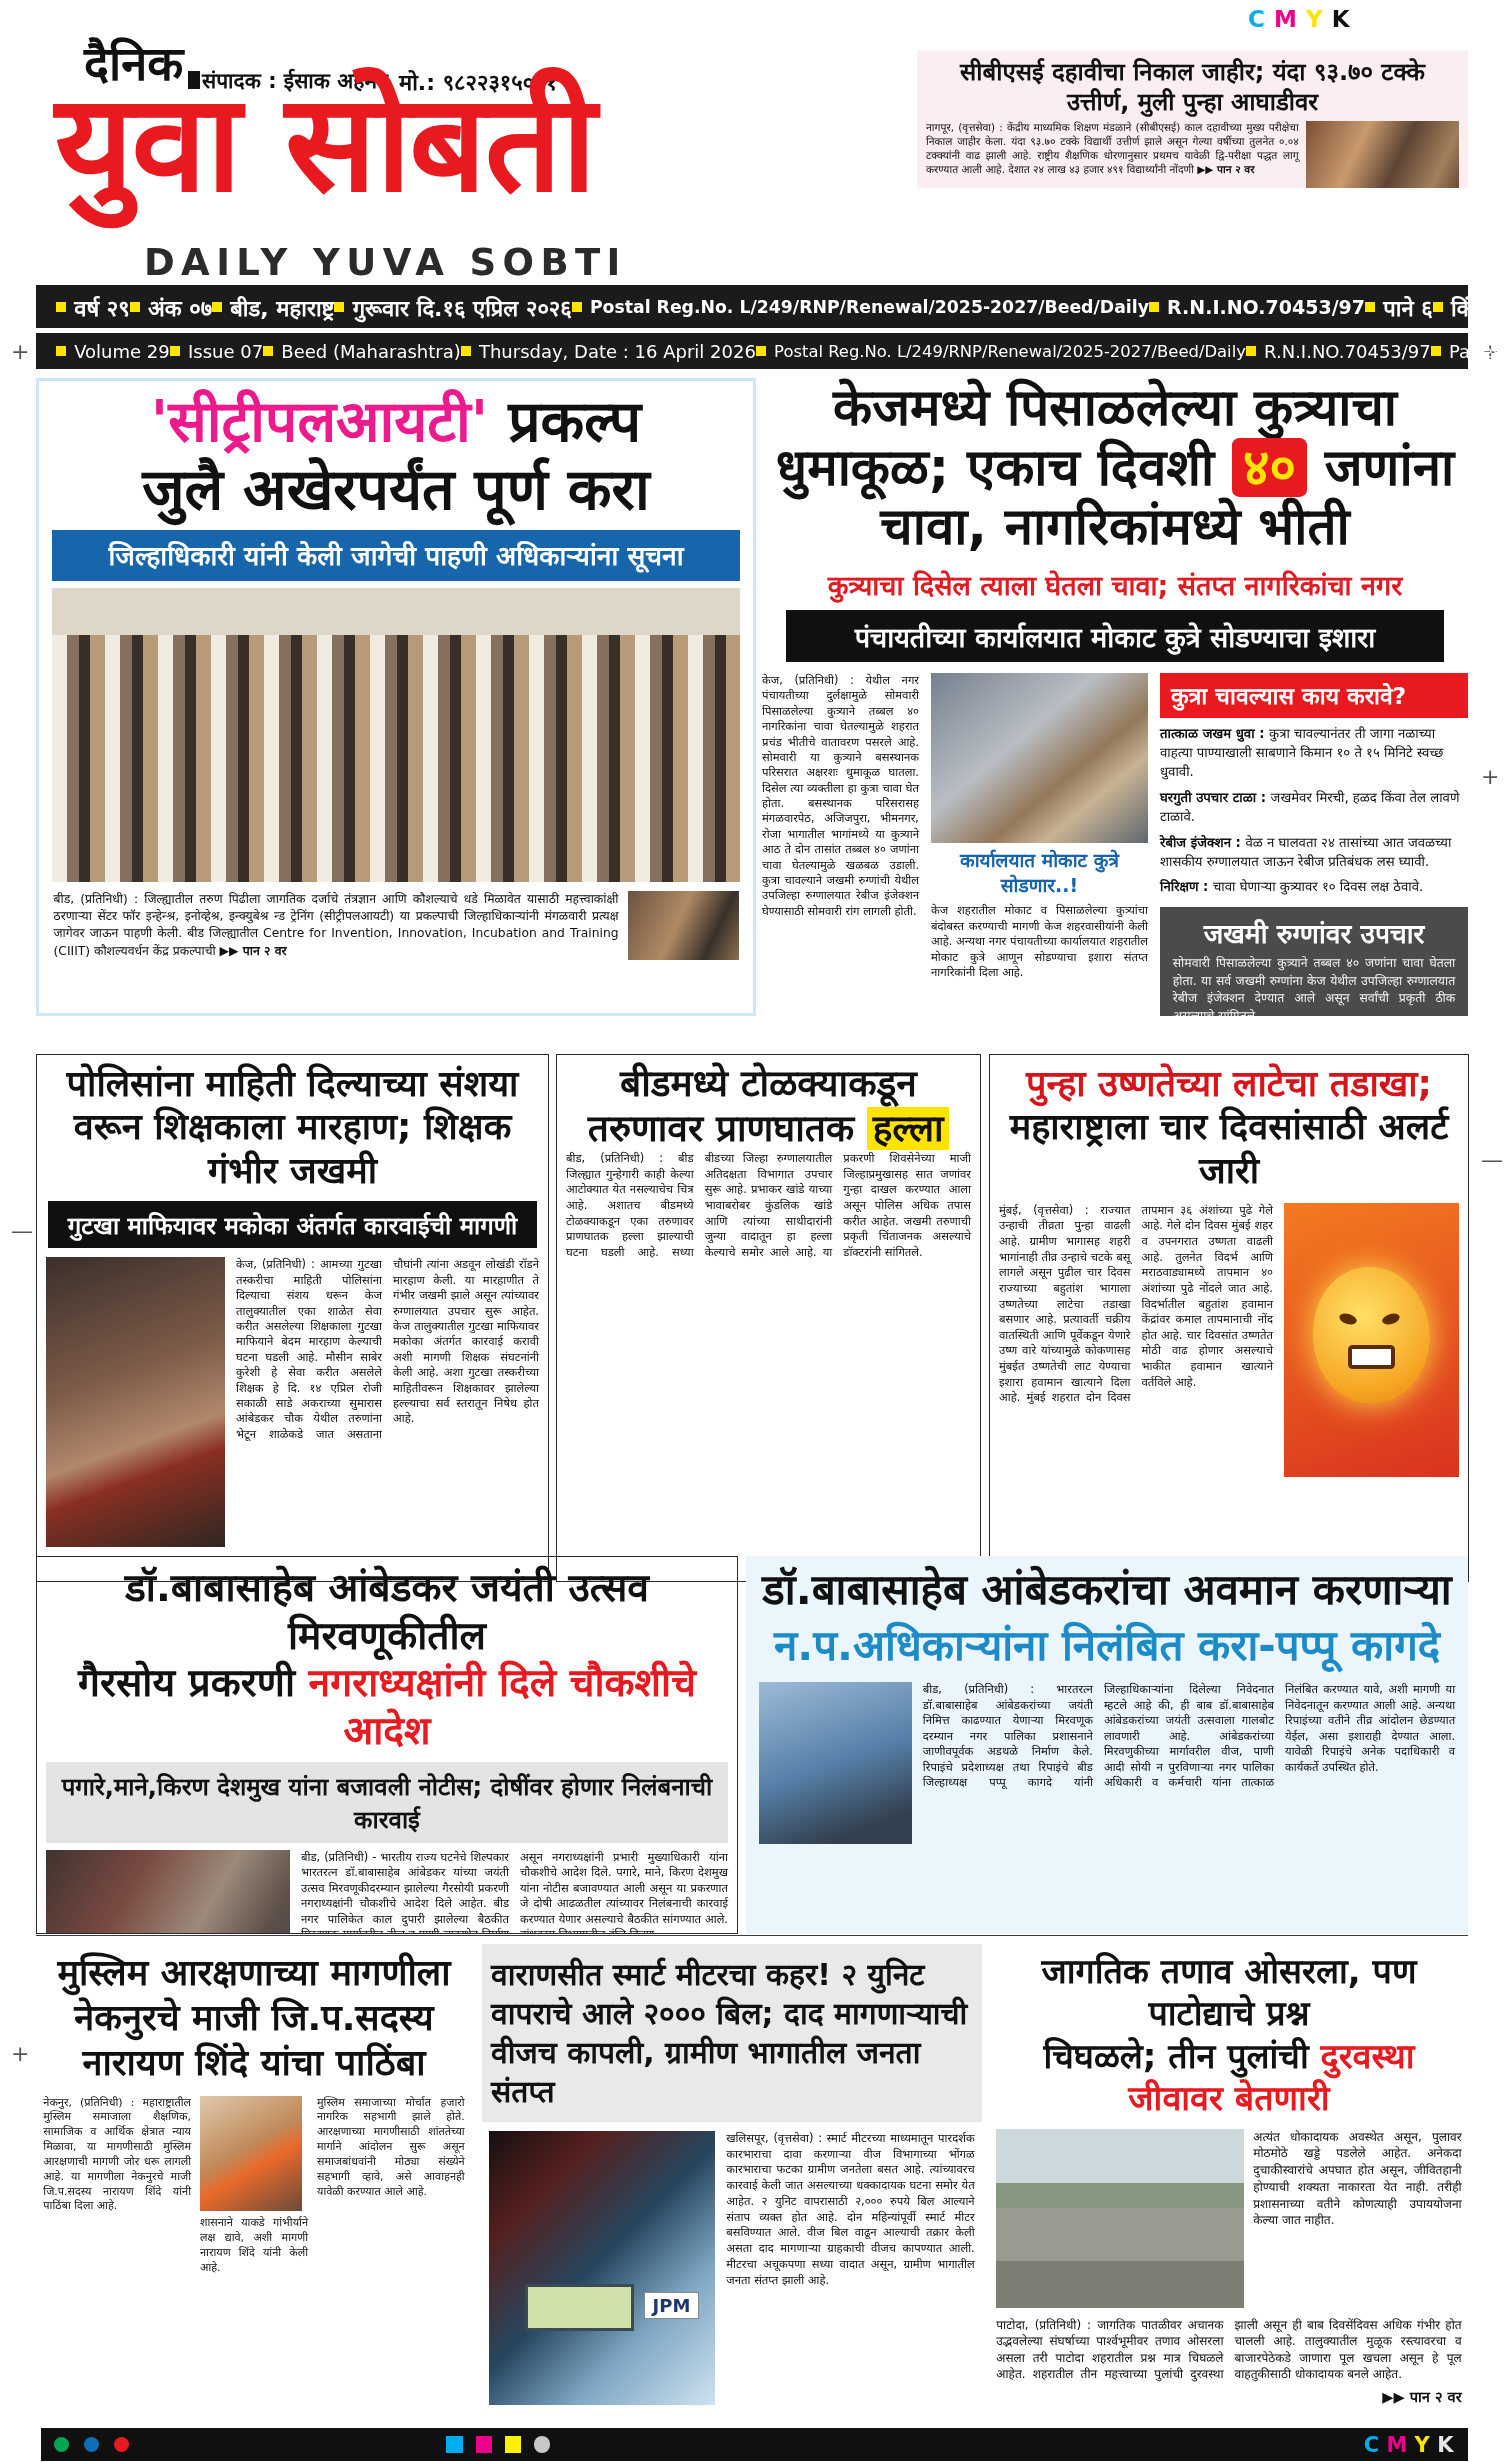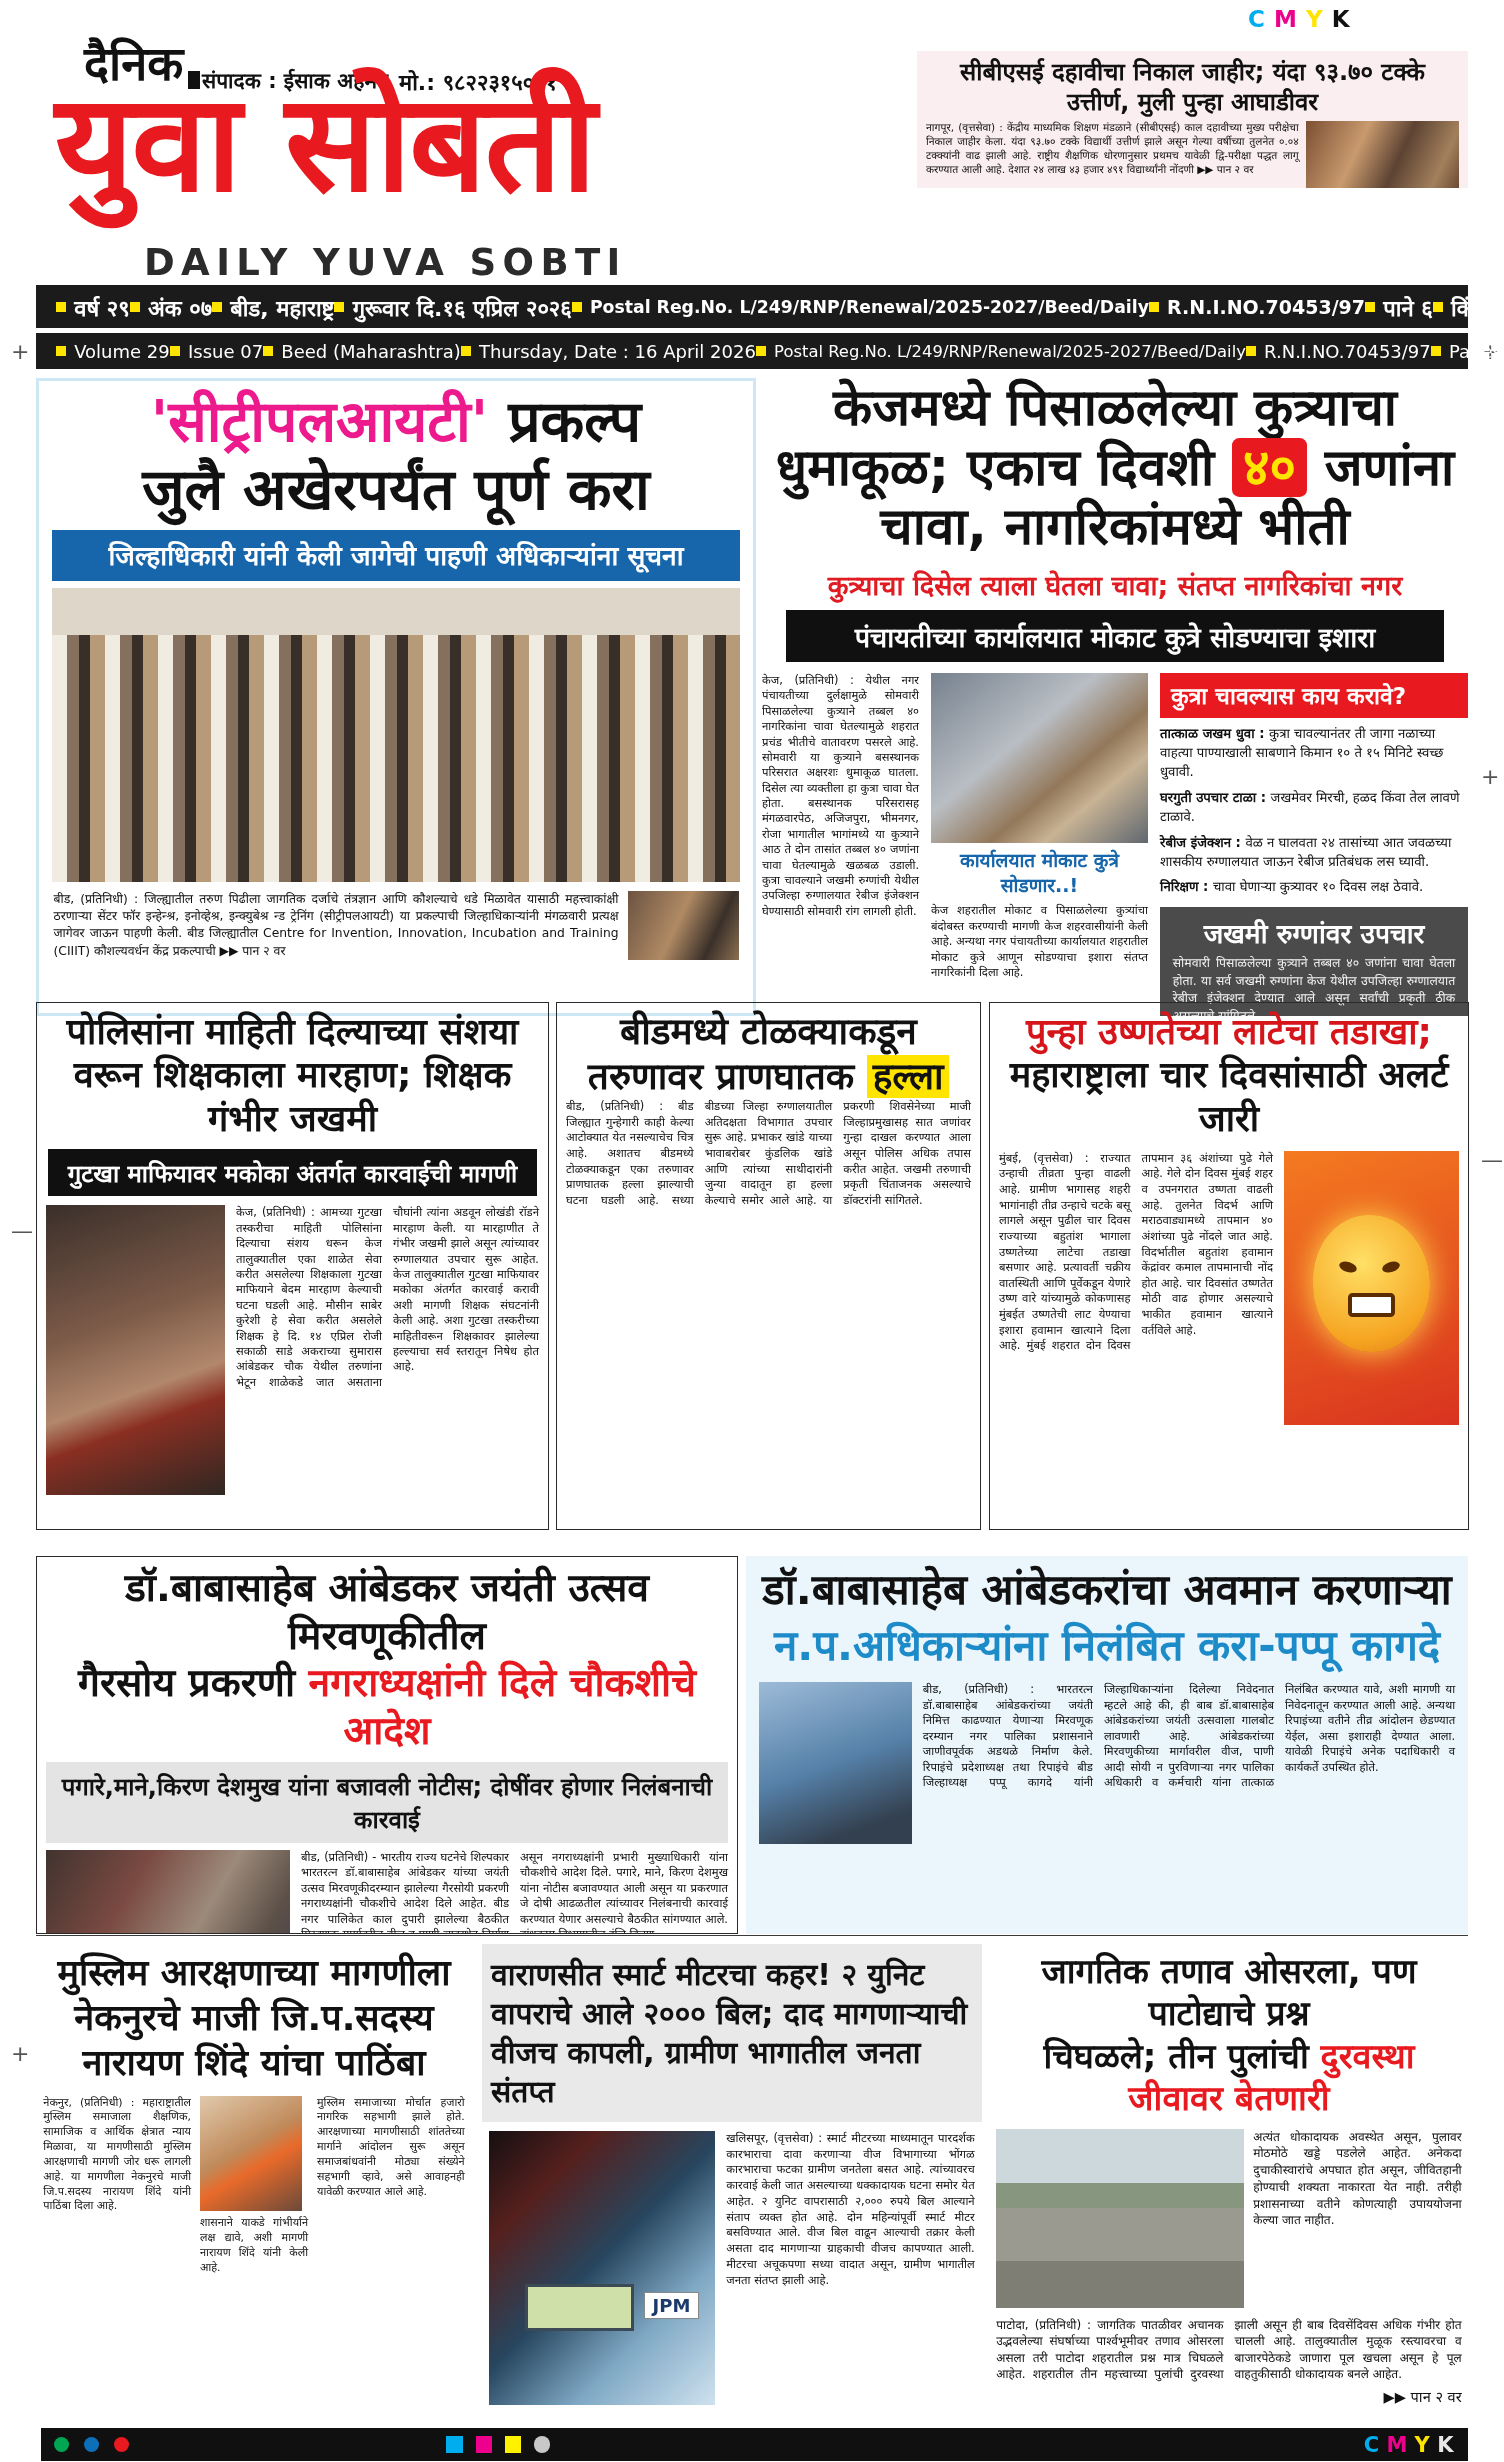--- a/index.html
+++ b/index.html
@@ -1,21 +1,21 @@
 <!DOCTYPE html>
 <html style="font-size:14.6px"><head>
 <meta charset="utf-8">
 <style>
   html,body{margin:0;padding:0;background:#e9e9e9;}
   *{box-sizing:border-box;}
   .page{position:relative;width:1505px;height:2462px;background:#fff;margin:0 auto;
         font-family:"DejaVu Sans","Liberation Sans",sans-serif;color:#111;overflow:hidden;}
   .ph{background-size:cover;}
   .jst{text-align:justify;}
-  .more{font-weight:400;white-space:nowrap;}
+  .more{font-weight:700;white-space:nowrap;}
   .mark{position:absolute;color:#555;font-size:22px;font-weight:400;}
 
   
   .cmyk-top{position:absolute;top:5.5px;left:1248px;font-size:23px;font-weight:800;letter-spacing:0.9px;}
   .cmyk-top span{margin-right:8.2px;}
   .cc{color:#00aeef}.cm{color:#ec008c}.cy{color:#ffe400}.ck{color:#111}
   .dainik{position:absolute;left:84px;top:40px;font-size:47px;font-weight:800;line-height:1;}
   .ed{position:absolute;left:188px;top:66px;font-size:21px;display:flex;align-items:center;gap:2px;font-weight:600;}
   .ed .sq{width:12px;height:17.3px;background:#111;display:inline-block;}
   .mob{position:absolute;left:399px;top:66px;font-size:22px;font-weight:700;}
@@ -64,21 +64,21 @@
   .kej-c2h{color:#1766ab;font-weight:800;font-size:19px;text-align:center;line-height:1.3;margin:5.5px 0;}
   .kej-c2t{font-size:11.4px;line-height:1.35;}
   .kej-c3{flex:1;}
   .warn-h{background:#e8191f;color:#fff;font-size:23px;font-weight:800;padding:6.4px 11px;}
   .warn-i{font-size:13.2px;line-height:1.45;margin:6.4px 0;}
   .treat{background:#4b4b4b;color:#fff;margin-top:11px;padding:7.3px 12.8px;}
   .treat-h{font-size:26.4px;font-weight:800;text-align:center;}
   .treat-b{font-size:12.3px;line-height:1.42;margin-top:4.6px;color:#f2f2f2;}
 
   
-  .bx{position:absolute;top:1002px;height:528px;border:1.8px solid #2a2a2a;padding:7.3px 9px;overflow:hidden;}
+  .bx{position:absolute;top:1054px;height:528px;border:1.8px solid #2a2a2a;padding:7.3px 9px;overflow:hidden;}
   .teach{left:36px;width:513px;}
   .teach-h{font-size:36px;font-weight:800;text-align:center;line-height:1.2;}
   .teach-band{background:#101010;color:#fff;font-size:24px;font-weight:700;text-align:center;padding:7.3px 3.6px;margin:9px 1.8px;}
   .teach-row{display:flex;gap:11px;}
   .inj{width:179px;height:290px;flex:0 0 auto;background:linear-gradient(160deg,#3a2f2a,#7d5b49 40%,#b2886c 62%,#8a2f22 72%,#2f2722);}
   .teach-b{flex:1;font-size:11.4px;line-height:1.35;column-count:2;column-gap:11px;}
   .attack{left:556px;width:425px;}
   .attack-h{font-size:37px;font-weight:800;text-align:center;line-height:1.2;}
   .hl{background:#ffe400;padding:0 5.5px;}
   .attack-s{font-size:26.4px;font-weight:800;text-align:center;line-height:1.35;margin:11px 0;}

